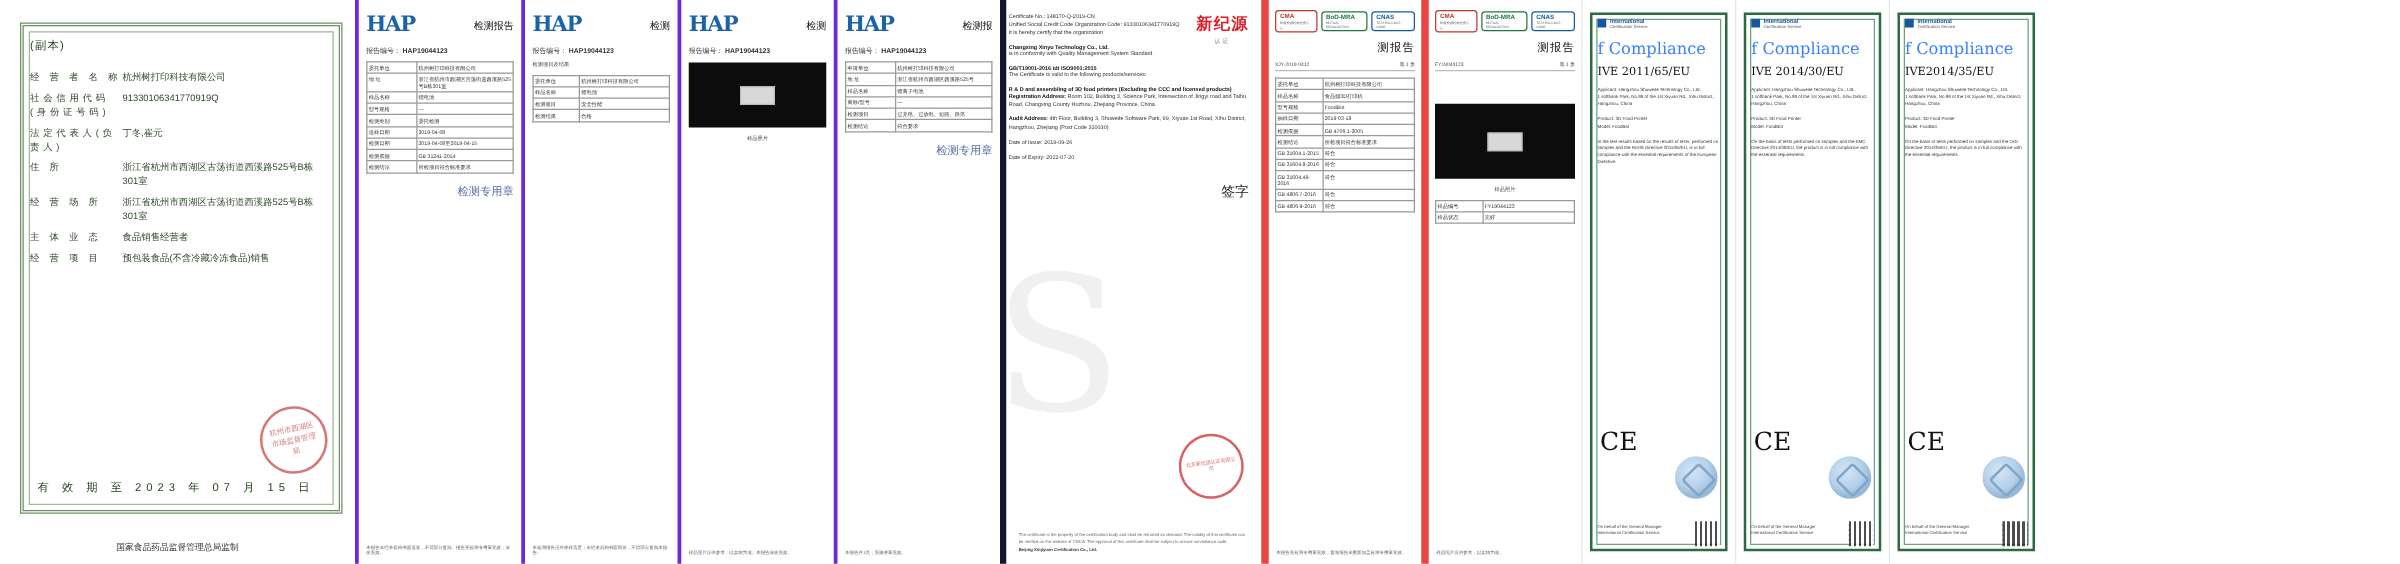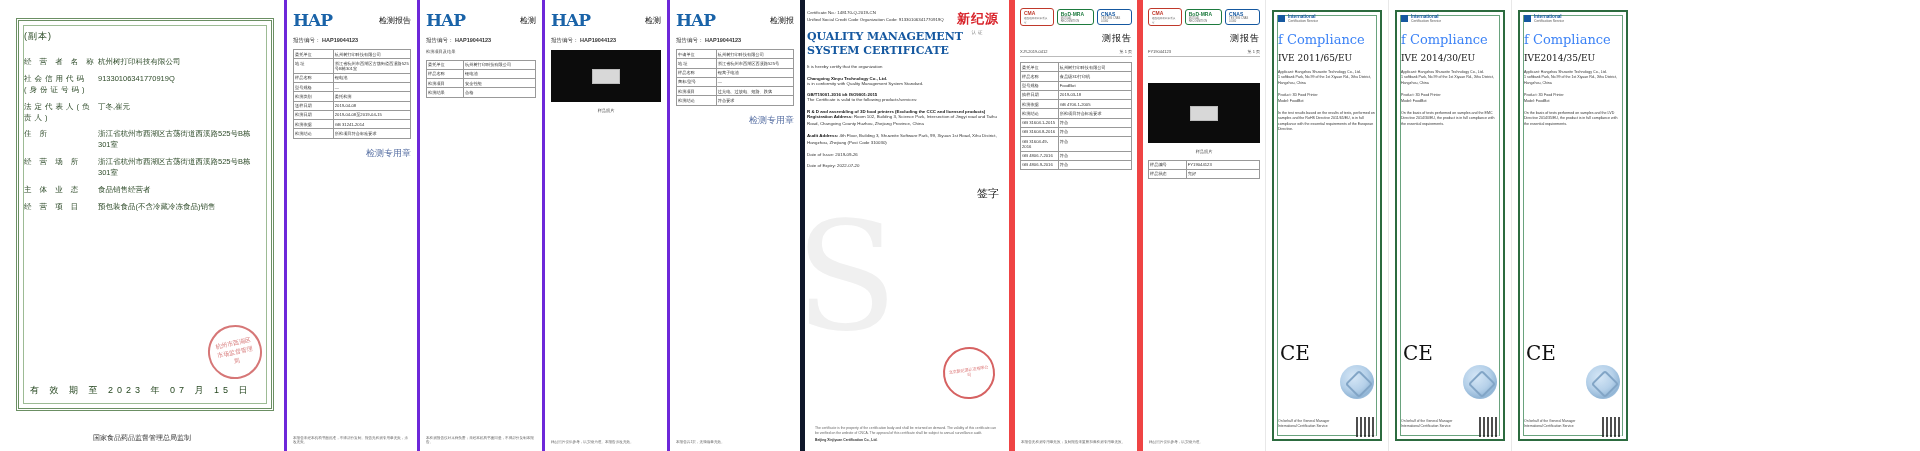--- a/index.html
+++ b/index.html
@@ -286,24 +286,20 @@
       <div class="sub">认证</div>
     </div>
     <div class="qms-head">
       <span>Certificate No.:</span>
       <span>148170-Q-2019-CN</span>
     </div>
     <div class="qms-head">
       <span>Unified Social Credit Code Organization Code:</span>
       <span>91330106341770919Q</span>
     </div>
-    <div class="qms-title">
-      <div>QUALITY MANAGEMENT</div>
-      <div>SYSTEM CERTIFICATE</div>
-    </div>
     <div class="qms-p">It is hereby certify that the organization</div>
     <div class="qms-body">Changxing Xinyu Technology Co., Ltd.</div>
     <div class="qms-p">is in conformity with Quality Management System Standard.</div>
     <div class="qms-body">GB/T19001-2016 idt ISO9001:2015</div>
     <div class="qms-p">The Certificate is valid to the following products/services:</div>
     <div class="qms-body">R &amp; D and assembling of 3D food printers (Excluding the CCC and licensed products)</div>
     <div class="qms-p">
       <b>Registration Address:</b>
       <span>Room 102, Building 3, Science Park, Intersection of Jingyi road and Taihu Road, Changxing County Huzhou, Zhejiang Province, China</span>
     </div>

